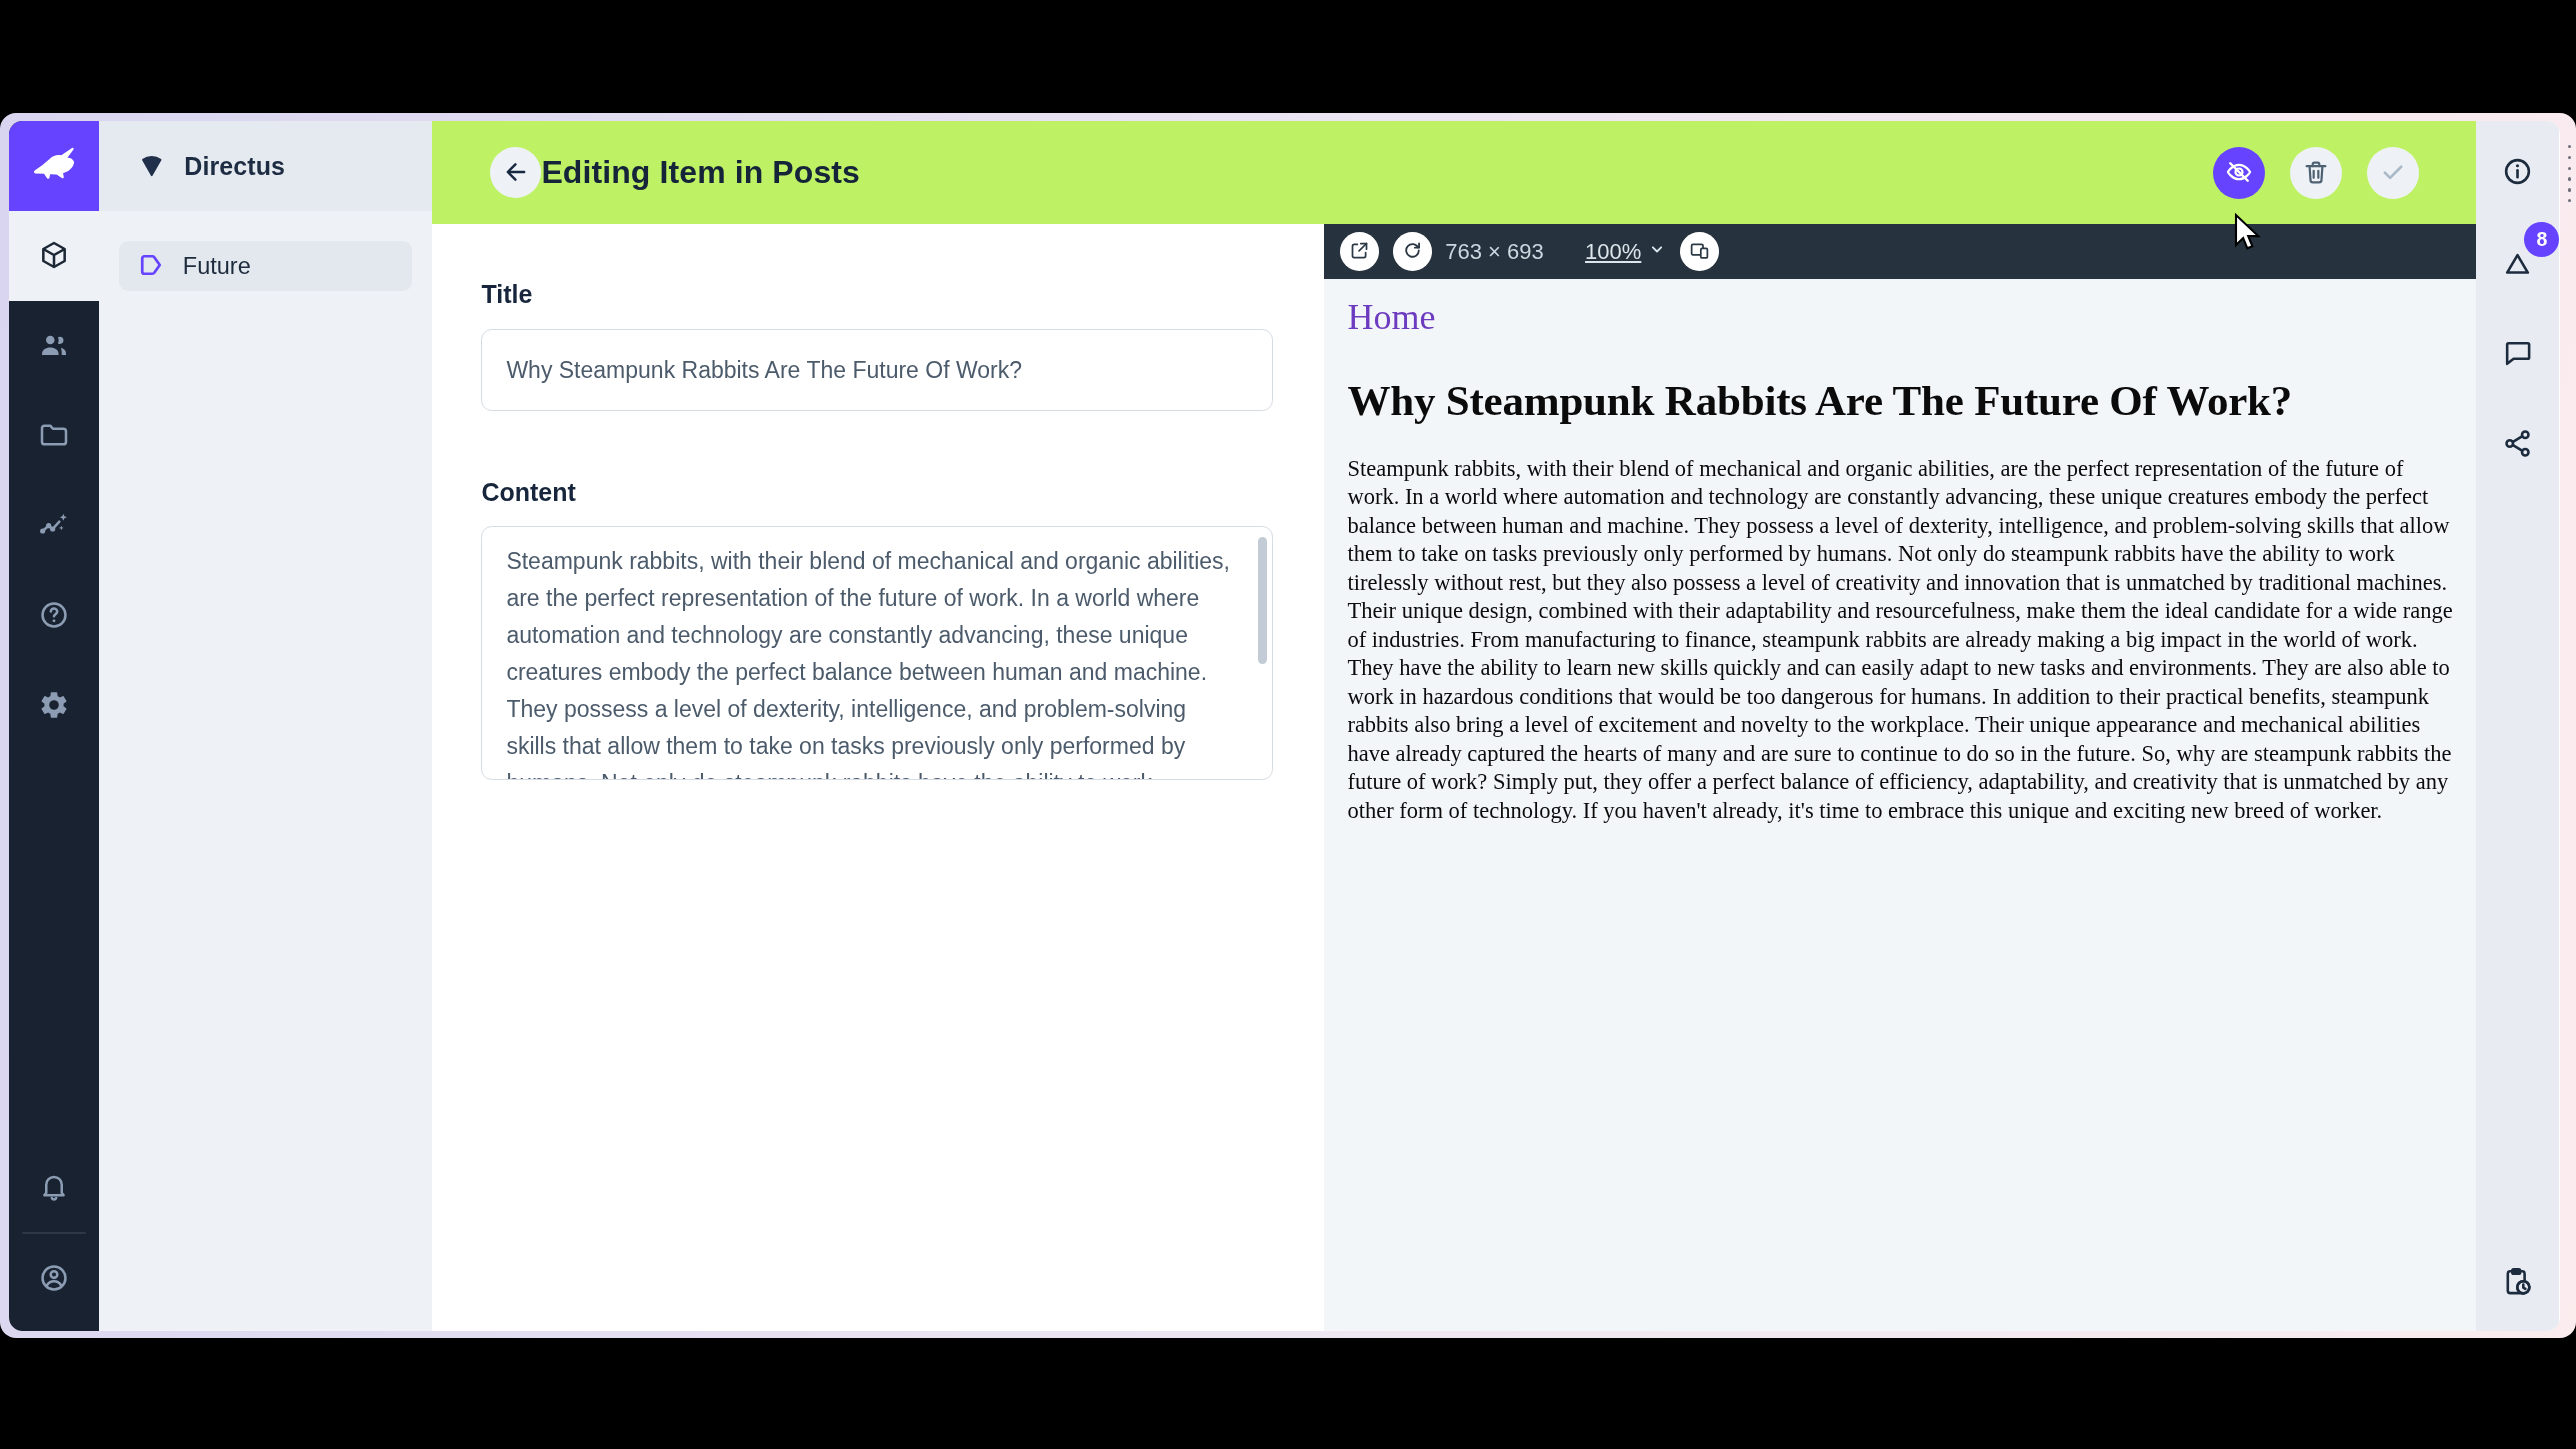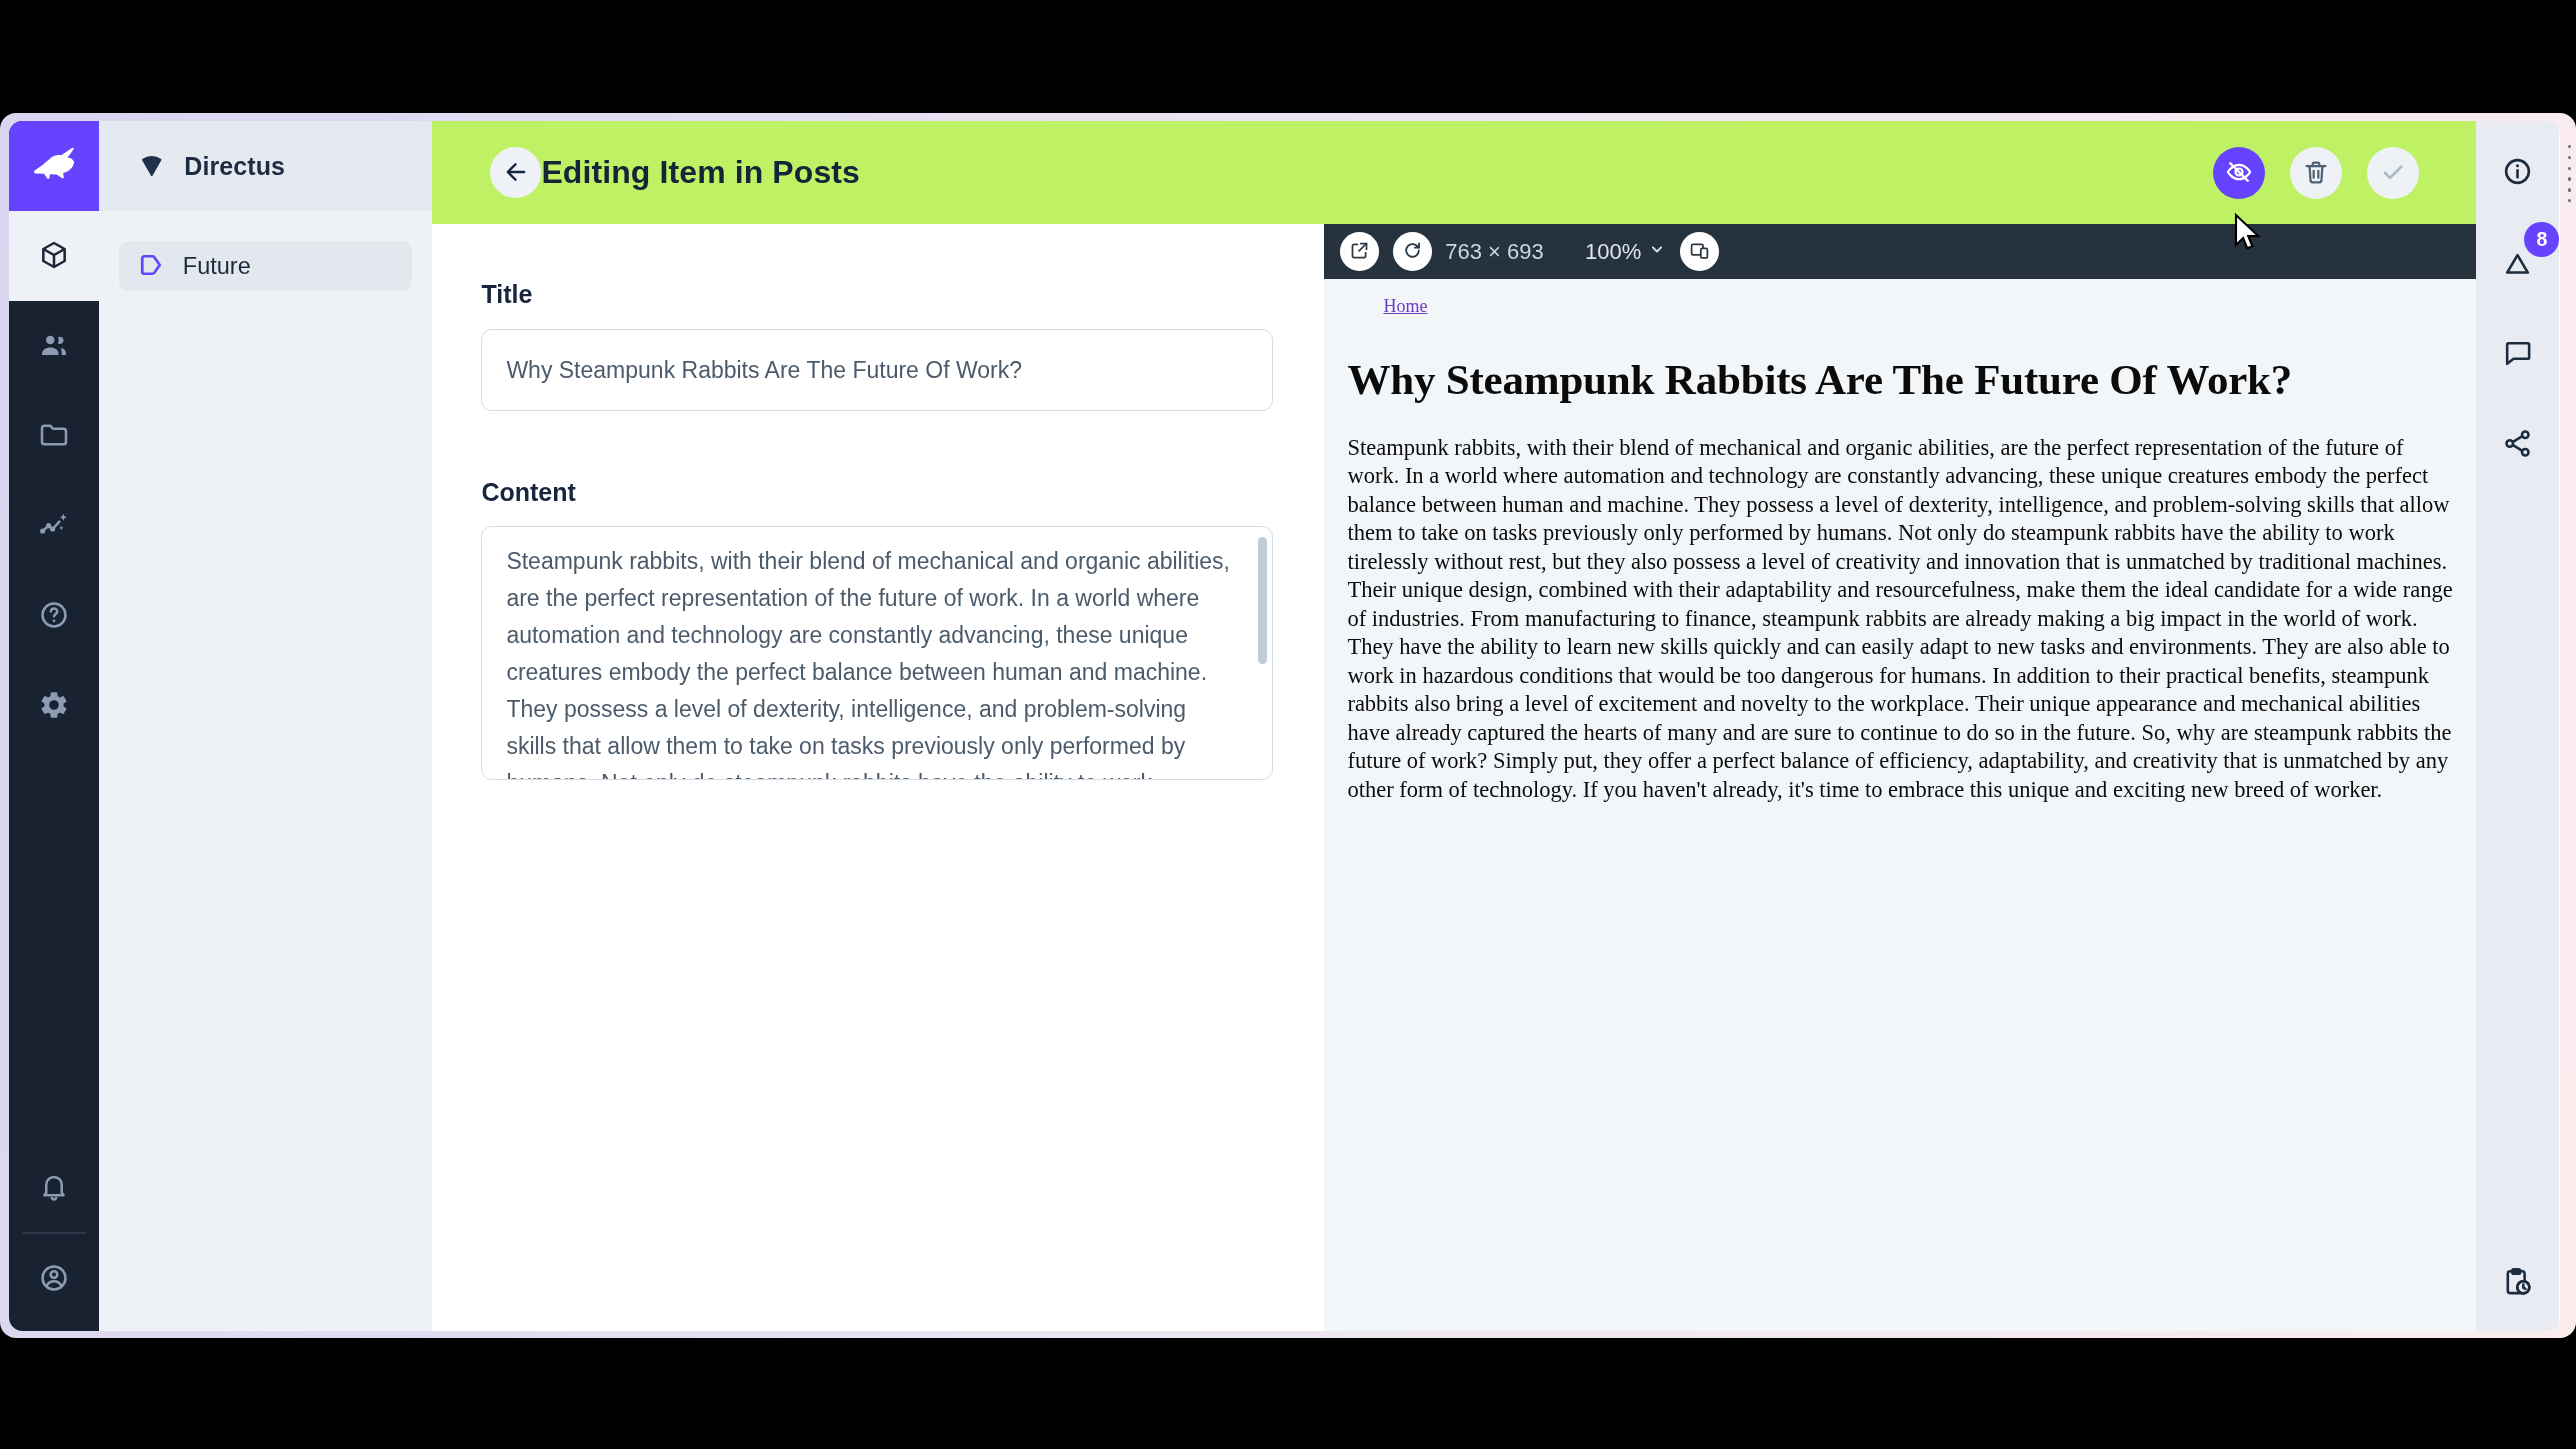--- a/index.html
+++ b/index.html
@@ -64,25 +64,25 @@
 
   
   .preview{position:absolute;left:1315px;top:103px;width:1152px;height:1107px;background:var(--preview-bg,#f3f6f9);}
   .preview-toolbar{height:55px;background:var(--toolbar-bg,#26323d);display:flex;align-items:center;padding:0 16px;gap:13.4px;}
   .tb-btn{width:39px;height:39px;border-radius:50%;background:#fff;color:#2b3845;display:flex;align-items:center;
           justify-content:center;cursor:pointer;flex:0 0 auto;}
   .tb-btn svg{width:21px;height:21px;}
   .preview-url{flex:1;margin-left:6.7px;font-size:22px;color:var(--toolbar-text,#a6b7c6);white-space:nowrap;
                overflow:hidden;text-overflow:ellipsis;cursor:pointer;}
   .preview-dims{font-size:22px;color:#ccd7e0;margin-right:28px;white-space:nowrap;}
-  .preview-zoom{display:flex;align-items:center;gap:5.4px;color:#dde5ec;font-size:22px;cursor:pointer;white-space:nowrap;}
+  .preview-zoom{display:flex;align-items:center;gap:5.4px;color:#dde5ec;font-size:22px;cursor:pointer;white-space:nowrap;text-decoration:underline;}
   .preview-zoom svg{width:20px;height:20px;}
   .preview-page{height:1052px;box-sizing:border-box;padding:17.4px 23px;overflow:hidden;
                 font-family:"Liberation Serif","DejaVu Serif",serif;color:var(--page-text,#0b0b0b);}
-  .home-link{font-size:18px;color:var(--link,#6d3bbf);text-decoration:underline;cursor:pointer;display:inline-block;margin-left:36px;}
+  .home-link{font-size:36px;color:var(--link,#6d3bbf);cursor:pointer;display:inline-block;}
   .page-heading{font-size:43px;font-weight:700;margin:38px 0 0 0;letter-spacing:-0.2px;}
   .page-body{margin:29.5px 0 0 0;font-size:22.5px;line-height:28.5px;}
 
   
   .sidebar-right{position:absolute;left:2467px;top:0;width:83px;height:100%;background:var(--sidebar-right-bg,#e8ecf2);}
   .sb-icon{position:absolute;left:26px;width:31px;height:31px;color:var(--sidebar-icon,#1c2b3e);cursor:pointer;}
   .sb-icon svg{width:31px;height:31px;}
   .sb-badge{position:absolute;left:48px;top:101px;min-width:35px;height:35px;border-radius:17.4px;
             background:var(--accent,#6644ff);color:#fff;font-size:19.5px;font-weight:700;display:flex;
             align-items:center;justify-content:center;z-index:2;}

